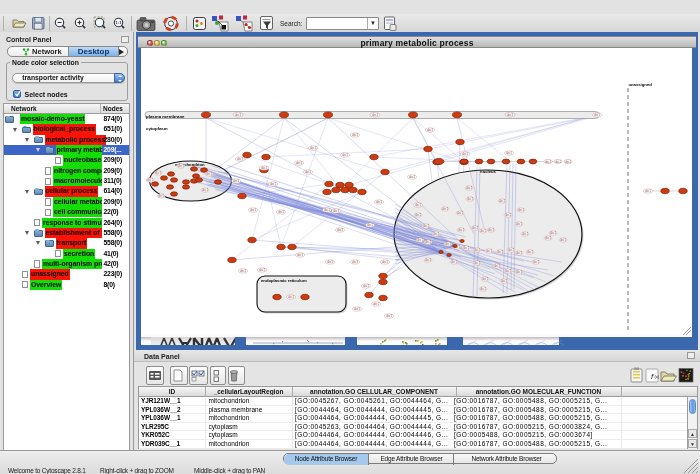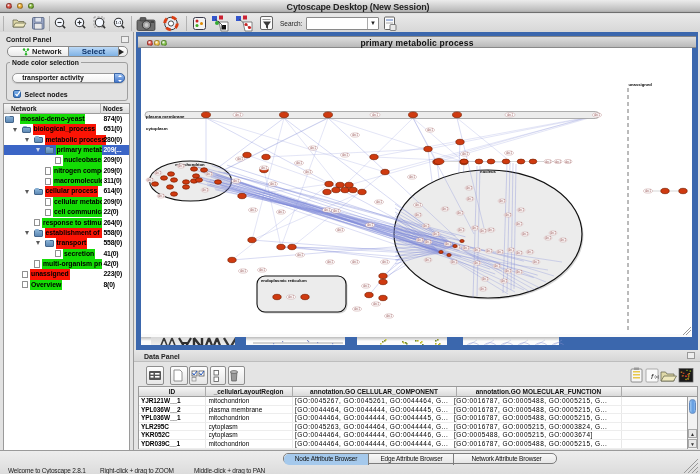--- a/index.html
+++ b/index.html
@@ -74,26 +74,20 @@
 
 #footer{left:0;top:450px;width:700px;height:24px;background:linear-gradient(#ededed,#dcdcdc);border-top:1px solid #9a9a9a;}
 #ftabs{position:absolute;left:283px;top:2px;width:274px;height:11px;border:1px solid #7d7d7d;border-radius:5px;background:linear-gradient(#f8f8f8,#e6e6e6);font-size:6.5px;letter-spacing:-0.2px;color:#111;}
 .ftab{position:absolute;top:0;height:11px;line-height:10px;text-align:center;}
 #ftab1{left:0;width:85px;background:#a5c9ec;border-right:1px solid #7d7d7d;border-radius:5px 0 0 5px;}
 #ftab2{left:86px;width:84px;border-right:1px solid #7d7d7d;}
 #ftab3{left:171px;width:103px;}
 .status{position:absolute;top:16px;font-size:6.5px;letter-spacing:-0.2px;color:#222;}
 </style></head><body>
 <div id="app">
-<div class="abs" id="titlebar">
-<div class="light" style="left:6px;background:radial-gradient(circle at 35% 30%,#ffffff,#e45d50 40%,#c33931)"></div>
-<div class="light" style="left:17px;background:radial-gradient(circle at 35% 30%,#ffffff,#f0b63e 40%,#d8942a)"></div>
-<div class="light" style="left:28px;background:radial-gradient(circle at 35% 30%,#ffffff,#8fc045 40%,#65972c)"></div>
-<div id="titletext">Cytoscape Desktop (New Session)</div>
-    </div>
 <div class="abs" id="toolbar">
 <div class="tsep" style="left:3px"></div>
 <div class="tsep" style="left:49px"></div>
 <div class="tsep" style="left:131px"></div>
 <div class="tsep" style="left:186px"></div>
 <svg class="abs" style="left:0;top:0" width="700" height="18" viewBox="0 14 700 18">
         <path d="M13 27 L13 20 L17 20 L18.5 21.5 L24 21.5 L24 27 Z" fill="#ded8a8" stroke="#6b6b50" stroke-width="0.8"></path>
         <path d="M13 27 L15.5 23 L26 23 L23.5 27 Z" fill="#efe9bf" stroke="#6b6b50" stroke-width="0.8"></path>
         <rect x="32.5" y="17.5" width="11.5" height="11.5" rx="1" fill="#9aa7c6" stroke="#4c5a78" stroke-width="0.8"></rect>
         <rect x="35" y="17.5" width="6.5" height="4.5" fill="#dfe4ee" stroke="#4c5a78" stroke-width="0.5"></rect>
@@ -153,21 +147,21 @@
 <div class="abs" id="leftpanel">
 <div id="cptitle">Control Panel</div>
       <div id="cpfloat"></div>
 <div id="tabs">
         <div id="tabnet"><svg width="8" height="8" viewBox="0 0 8 8" style="vertical-align:-1.5px">
             <circle cx="2" cy="1.5" r="1.2" fill="#2ab52a"></circle>
             <circle cx="6" cy="1.5" r="1.2" fill="#2ab52a"></circle>
             <circle cx="4" cy="6.3" r="1.2" fill="#2ab52a"></circle>
             <path d="M2 2 L4 4 L6 2 M4 4 L4 6" stroke="#2ab52a" stroke-width="0.8" fill="none"></path>
           </svg> Network</div>
-        <div id="tabmosaic">Select</div>
+        <div id="tabmosaic">Desktop</div>
         <div id="tabarrow"></div>
       </div>
 <div id="groupbox"></div>
       <div id="grouplbl">Node color selection</div>
 <div id="combo">
         <div id="combotext">transporter activity</div>
         <div id="stepper">
           <div class="tri" style="top:1.2px;border-bottom:2.8px solid #fff"></div>
           <div class="tri" style="top:5.6px;border-top:2.8px solid #fff"></div>
         </div>

